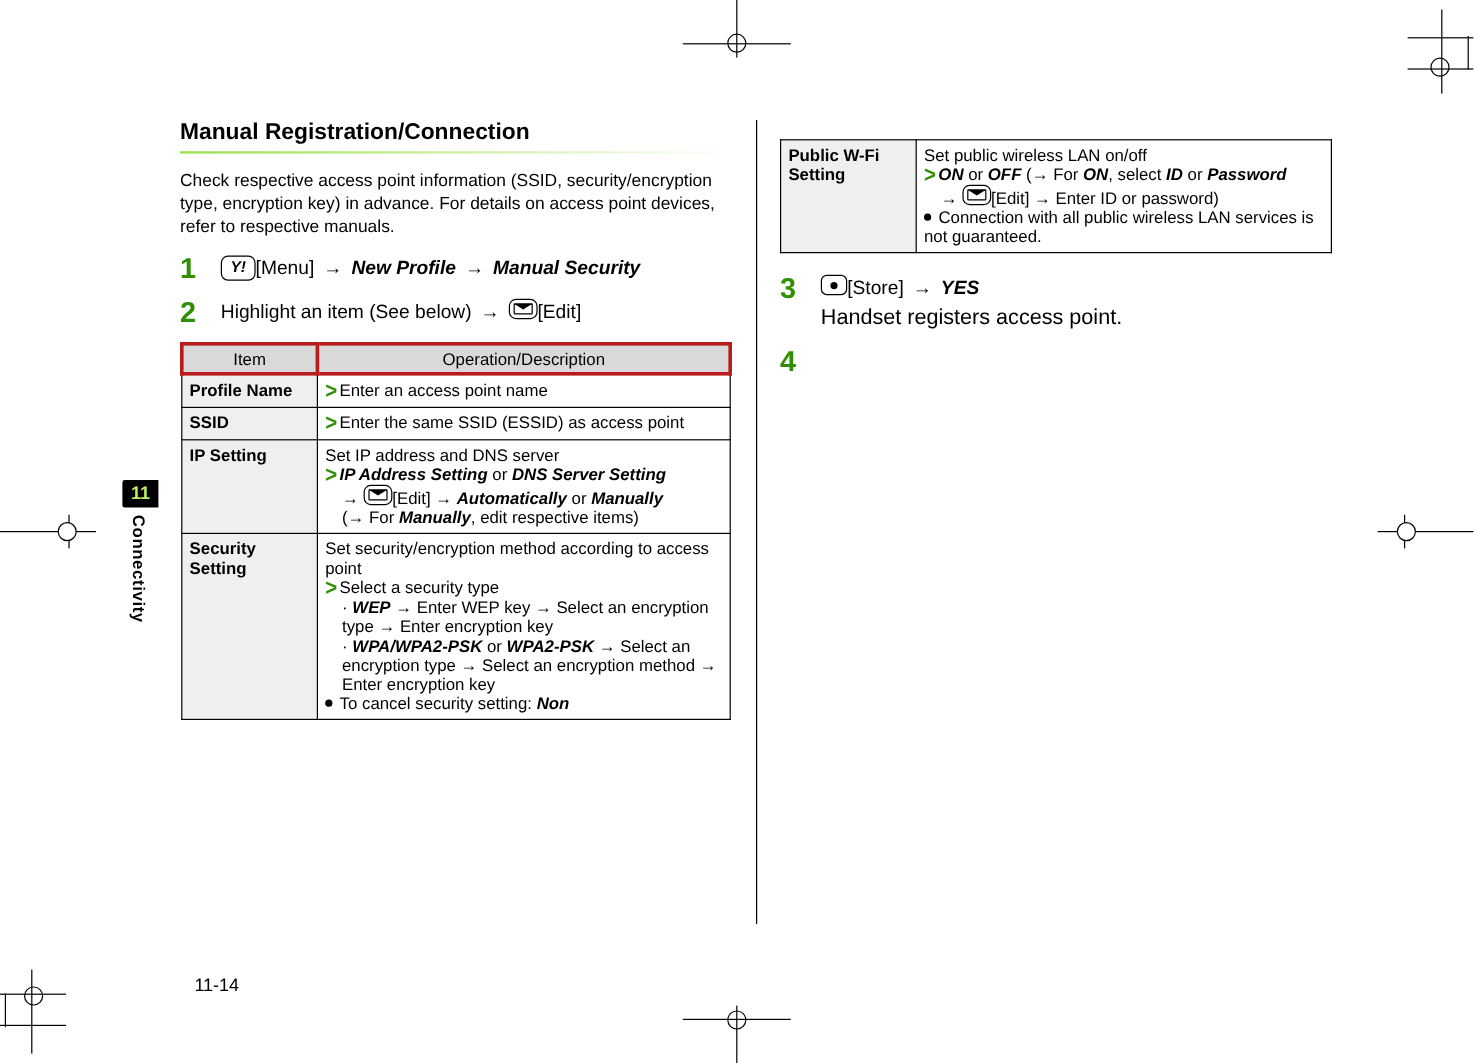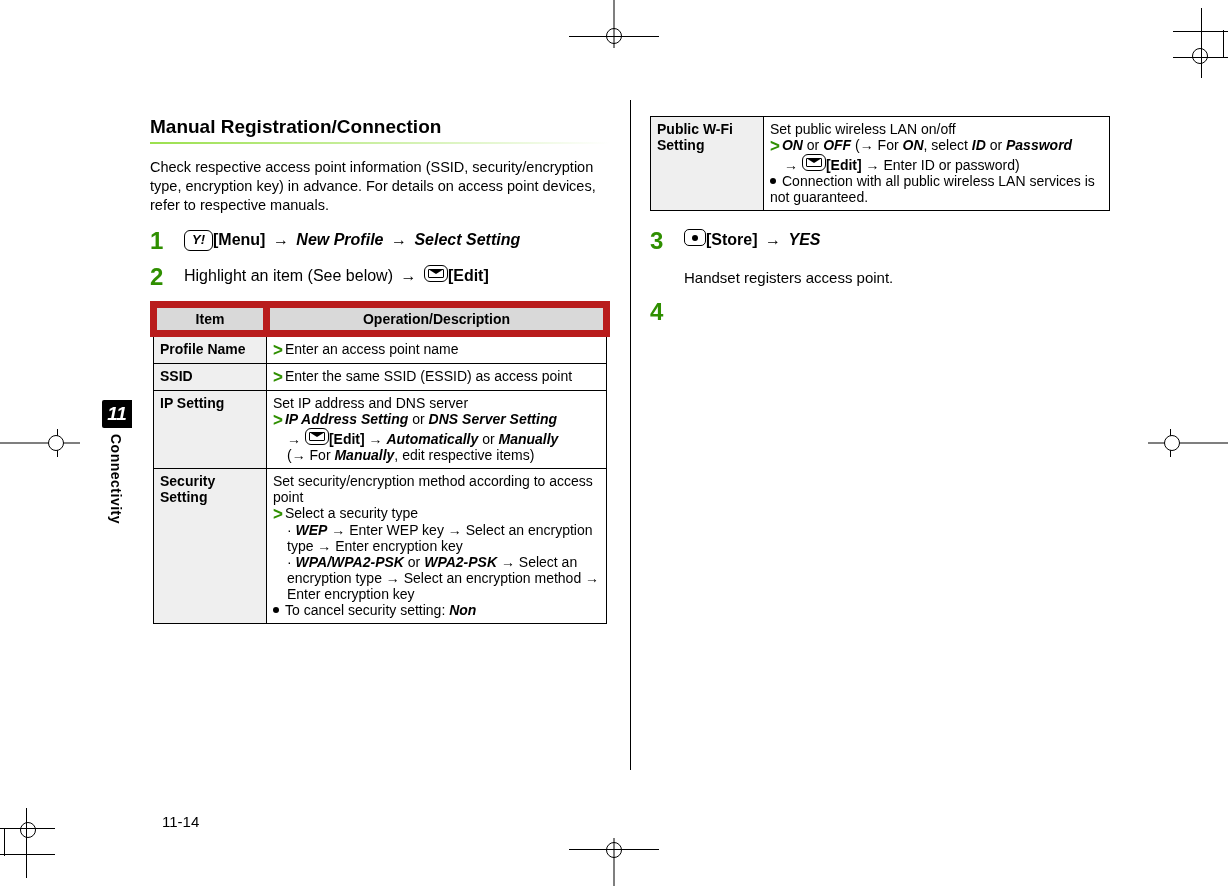--- a/index.html
+++ b/index.html
@@ -61,21 +61,21 @@
   .col-divider {
     position: absolute;
     left: 480px;
     top: 0;
     width: 1px;
     height: 670px;
     background: #000;
   }
 
   h2.section-title {
-    margin: 16px 0 4px 0;
+    margin: 0 0 4px 0;
     font-size: 19px;
     font-weight: bold;
   }
   .title-underline {
     height: 2px;
     background: linear-gradient(to right, #9be04d, rgba(155,224,77,0));
     margin-bottom: 14px;
   }
   p.lead { margin: 0 0 14px 0; line-height: 1.3; font-size: 14.5px; }
 
@@ -100,28 +100,28 @@
   .step { display: flex; margin: 8px 0 12px 0; }
   .step-num {
     color: #2f8f00;
     font-size: 24px;
     font-weight: bold;
     width: 34px;
     flex-shrink: 0;
     line-height: 1;
   }
   .step-body { font-size: 16px; line-height: 1.4; }
-  .step-sub { font-size: 15px; margin-top: 16px; }
+  .step-sub { font-size: 18px; margin-top: 0; }
   .arrow {
     font-family: Arial;
     margin: 0 3px;
     font-weight: bold;
   }
   .bold-it { font-weight: bold; font-style: italic; }
-  .bold { font-weight: bold; }
+  .bold { font-weight: normal; }
 
   .keycap {
     display: inline-block;
     border: 1.3px solid #000;
     border-radius: 6px;
     padding: 0 7px 1px 7px;
     font-size: 13px;
     font-weight: bold;
     font-style: italic;
     min-width: 12px;
@@ -171,23 +171,23 @@
 
   
   table.ops {
     border-collapse: collapse;
     width: 100%;
     font-size: 14px;
     margin-top: 10px;
   }
   table.ops th {
     background: #d9d9d9;
-    border: 7px solid #b91c1c;
+    border: 3px solid #b91c1c;
     padding: 3px 22px;
-    font-weight: bold;
+    font-weight: normal;
     text-align: center;
   }
   table.ops td {
     border: 1px solid #000;
     padding: 4px 6px 5px 6px;
     vertical-align: top;
   }
   table.ops td.item {
     background: #efefef;
     font-weight: bold;
@@ -209,26 +209,25 @@
   
   .side-tab {
     position: absolute;
     left: -48px;
     top: 300px;
     width: 30px;
     text-align: center;
   }
   .side-tab .tabnum {
     background: #000;
-    color: #ffffff;
-    font-weight: bold;
-    font-size: 19px;
+    color: #bef264;
+    font-weight: bold;
+    font-size: 15px;
     padding: 3px 2px;
     border-radius: 2px 0 0 2px;
-    font-style: italic;
   }
   .side-tab .tabname {
     writing-mode: vertical-rl;
     font-weight: bold;
     font-size: 14px;
     margin-top: 6px;
     margin-left: 6px;
     letter-spacing: 0.5px;
   }
   .page-num {
@@ -298,21 +297,21 @@
       <p class="lead">Check respective access point information (SSID, security/encryption type, encryption key) in advance. For details on access point devices, refer to respective manuals.</p>
 
 
       <div class="step">
         <div class="step-num">1</div>
         <div class="step-body">
           <span class="keycap">Y!</span><span class="bold">[Menu]</span>
           <span class="arrow">→</span>
           <span class="bold-it">New Profile</span>
           <span class="arrow">→</span>
-          <span class="bold-it">Select Setting</span>
+          <span class="bold-it">Manual Security</span>
         </div>
       </div>
 
       <div class="step">
         <div class="step-num">2</div>
         <div class="step-body">
           <span>Highlight an item (See below) </span><span class="arrow">→</span>
           <span class="keycap mail"></span><span class="bold">[Edit]</span>
         </div>
       </div>

